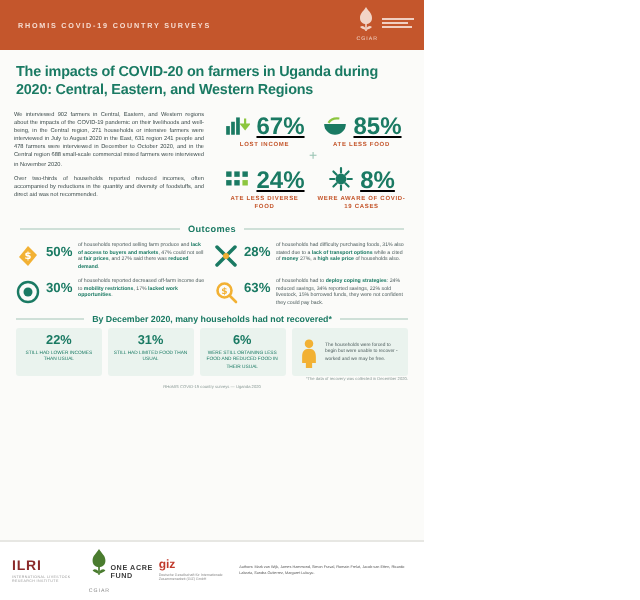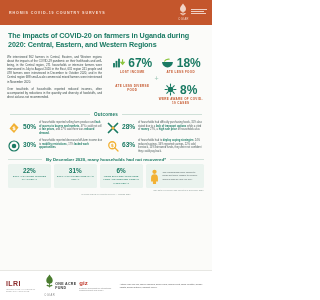--- a/index.html
+++ b/index.html
@@ -43,21 +43,21 @@
   .col-right{flex:1;}
 
   .para{
     color:#3b4a4a;font-size:2.85px;line-height:4.1px;text-align:justify;
     margin:0 0 3px 0;
   }
 
   
   .stats{display:flex;flex-wrap:wrap;}
   .stat{width:50%;box-sizing:border-box;padding:1px 2px 3px 2px;text-align:center;}
-  .stat-row{display:flex;align-items:center;justify-content:center;gap:3px;}
+  .stat-row{display:flex;align-items:center;justify-content:center;gap:3px;text-decoration:underline;}
   .stat-num{font-size:12px;font-weight:700;color:#1a7a63;line-height:12px;}
   .stat-lbl{
     font-size:3px;color:#c4562c;font-weight:700;letter-spacing:.35px;
     margin-top:1.5px;line-height:3.8px;text-transform:uppercase;
   }
   .plus{
     width:100%;text-align:center;color:#9ac4b4;font-size:7px;line-height:5px;
     margin:-1px 0 1px 0;
   }
   .icn{width:13px;height:13px;display:block;}
@@ -162,28 +162,41 @@
           </div>
           <div class="stat-lbl">LOST INCOME</div>
         </div>
 
         <div class="stat">
           <div class="stat-row">
             <svg class="icn" viewBox="0 0 24 24">
               <path d="M2 11 h20 a10 10 0 0 1 -20 0 Z" fill="#1a7a63"></path>
               <path d="M6 10 q3 -5 10 -4" stroke="#8cc63f" stroke-width="2" fill="none"></path>
             </svg>
-            <div class="stat-num">18%</div>
+            <div class="stat-num">85%</div>
           </div>
           <div class="stat-lbl">ATE LESS FOOD</div>
         </div>
 
         <div class="plus">+</div>
 
         <div class="stat">
+          <div class="stat-row">
+            <svg class="icn" viewBox="0 0 24 24">
+              <g fill="#1a7a63">
+                <rect x="2" y="5" width="5" height="5"></rect>
+                  <rect x="9.5" y="5" width="5" height="5"></rect>
+                  <rect x="17" y="5" width="5" height="5"></rect>
+                <rect x="2" y="13" width="5" height="5"></rect>
+                  <rect x="9.5" y="13" width="5" height="5"></rect>
+              </g>
+              <rect x="17" y="13" width="5" height="5" fill="#8cc63f"></rect>
+            </svg>
+            <div class="stat-num">24%</div>
+          </div>
           <div class="stat-lbl">ATE LESS DIVERSE FOOD</div>
         </div>
 
         <div class="stat">
           <div class="stat-row">
             <svg class="icn" viewBox="0 0 24 24">
               <circle cx="12" cy="12" r="5" fill="#1a7a63"></circle>
               <g stroke="#1a7a63" stroke-width="2" stroke-linecap="round">
                 <path d="M12 2 v4 M12 18 v4 M2 12 h4 M18 12 h4
                          M5 5 l3 3 M16 16 l3 3 M19 5 l-3 3 M8 16 l-3 3"></path>

